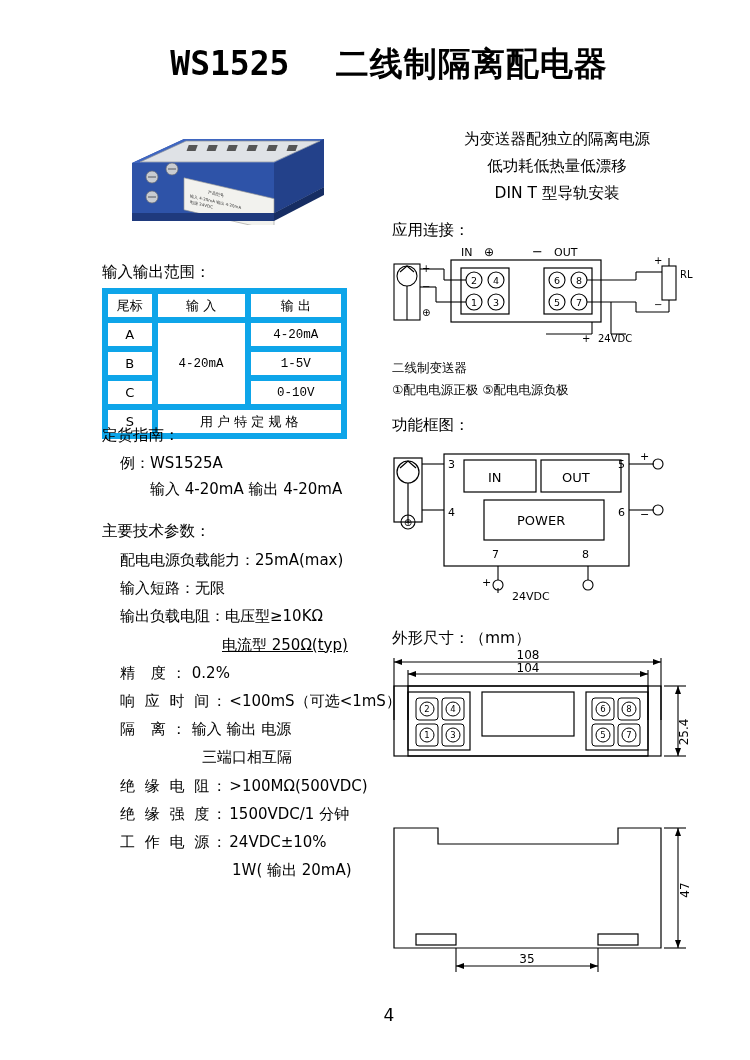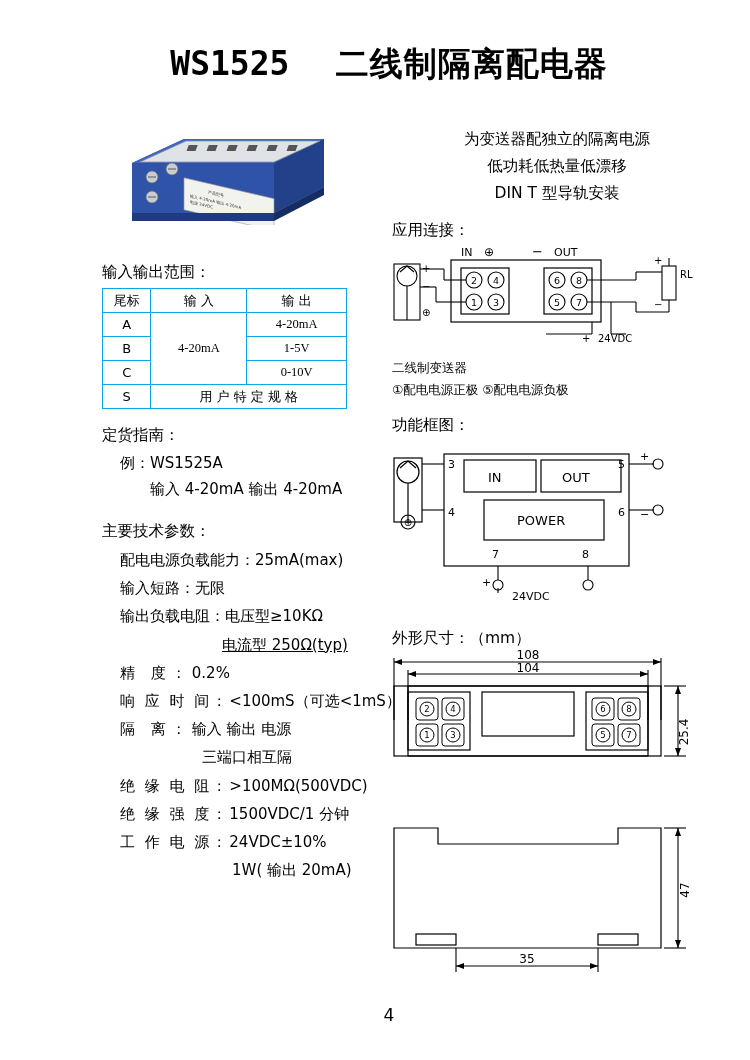--- a/index.html
+++ b/index.html
@@ -74,30 +74,30 @@
   
   .io-table {
     position: absolute;
     left: 88px; top: 288px;
     width: 245px;
     border-collapse: collapse;
     font-family: "DejaVu Sans", sans-serif;
     font-size: 13px;
   }
   .io-table td, .io-table th {
-    border: 1px solid #0ea5e9;
+    border: 6px solid #0ea5e9;
     text-align: center;
     font-weight: normal;
     padding: 1px 2px;
     height: 21px;
   }
   .io-table .c-tail { width: 46px; }
   .io-table .c-in   { width: 96px; }
   .io-table .c-out  { width: 100px; }
-  .io-table .num { font-family: Liberation Serif, serif; font-size: 12.5px;}
+  .io-table .num { font-family: Liberation Mono, monospace; font-size: 12.5px;}
   
   .order-lines {
     position: absolute;
     left: 88px; top: 450px;
     font-family: "DejaVu Sans", sans-serif;
     font-size: 15px;
     line-height: 26px;
   }
   .order-lines .ind1 { padding-left: 18px; }
   .order-lines .ind2 { padding-left: 48px; }

